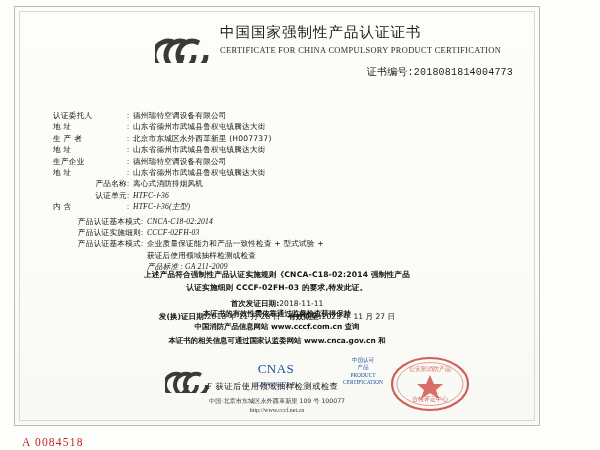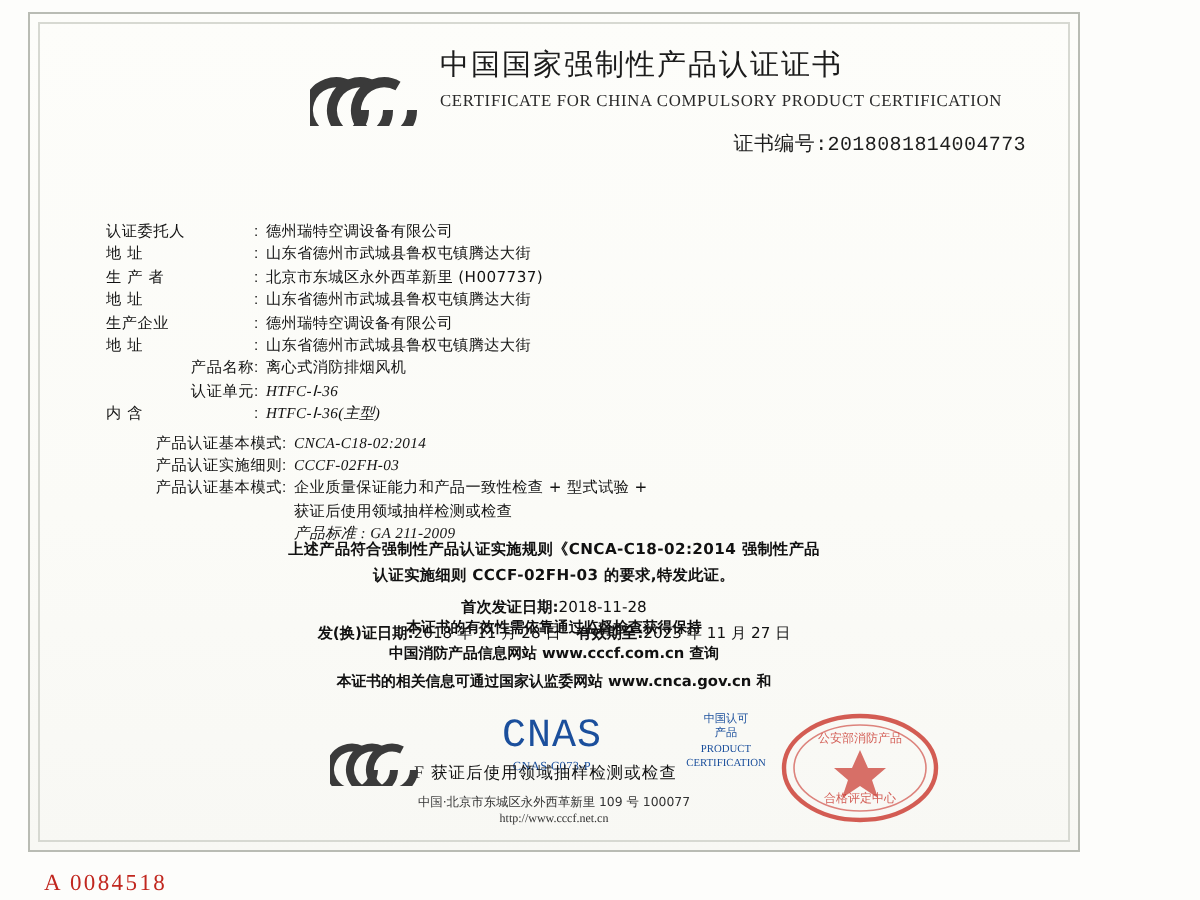--- a/index.html
+++ b/index.html
@@ -186,22 +186,22 @@
     height: 34px;
   }
   .cnas {
     position: absolute;
     left: 212px;
     top: 4px;
     width: 98px;
     text-align: center;
   }
   .cnas-word {
-    font-family: Liberation Mono, monospace;
-    font-size: 20px;
+    font-family: Liberation Serif, serif;
+    font-size: 13px;
     letter-spacing: 0.5px;
     color: #1b4f9c;
     line-height: 20px;
   }
   .cnas-sub {
     font-family: "Liberation Serif", serif;
     font-size: 6.2px;
     color: #1b4f9c;
     letter-spacing: 0.2px;
     margin-top: 1px;
@@ -366,21 +366,21 @@
         <div class="colon"></div>
         <div class="val mono">产品标准  :  GA 211-2009</div>
       </div>
     </div>
 
     <div class="mid-block">
       <div class="centered bold">上述产品符合强制性产品认证实施规则《CNCA-C18-02:2014  强制性产品</div>
       <div class="centered bold">认证实施细则 CCCF-02FH-03 的要求,特发此证。</div>
       <div class="dates">
         <div class="date-row">
-          <span>首次发证日期</span>:<span class="plain">2018-11-28</span>
+          <span>首次发证日期</span>:<span class="plain">2018-11-11</span>
         </div>
         <div class="date-row">
           <span>发(换)证日期</span>:<span class="plain">2018 年 11 月 28 日</span>&nbsp;&nbsp;&nbsp;<span>有效期至</span>:<span class="plain">2023 年 11 月 27 日</span>
         </div>
       </div>
     </div>
 
     <div class="notes">
       <div>本证书的有效性需依靠通过监督检查获得保持</div>
       <div>中国消防产品信息网站 www.cccf.com.cn 查询</div>

